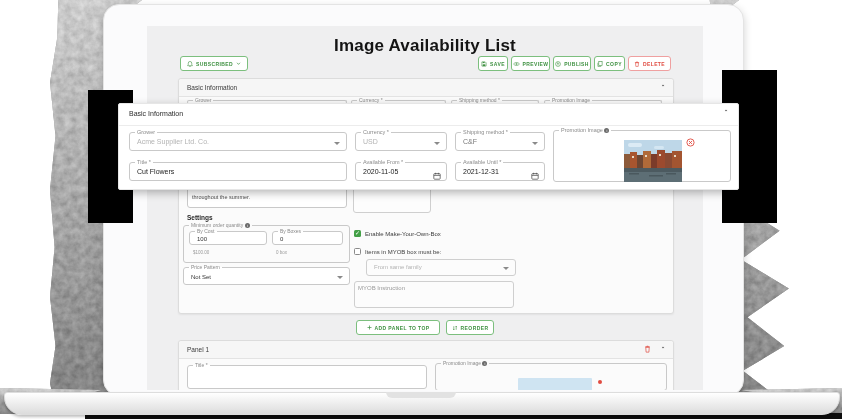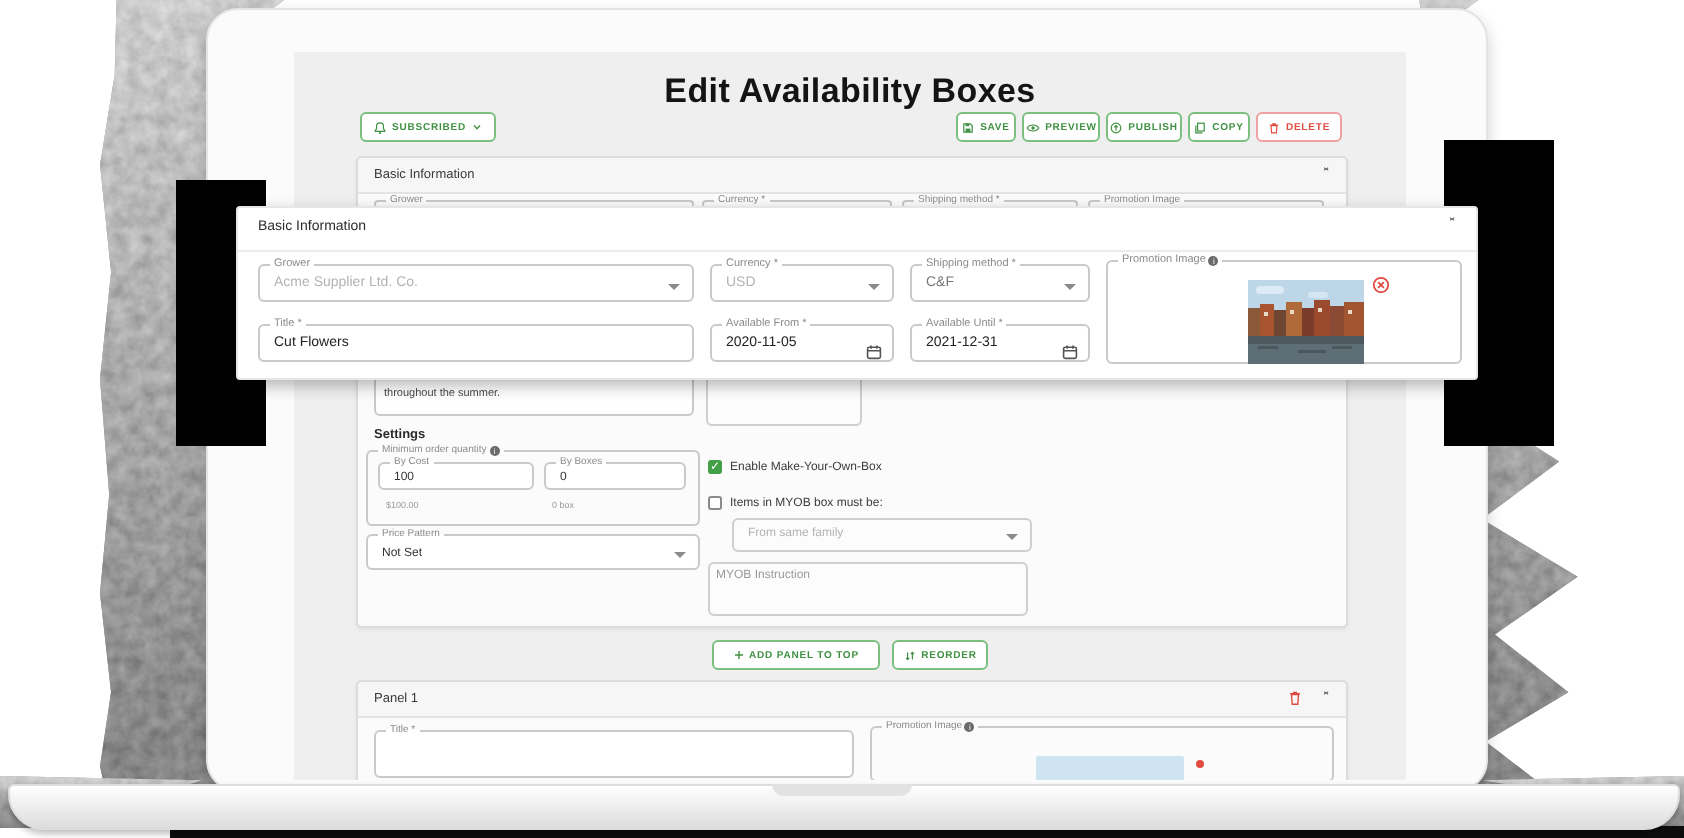--- a/index.html
+++ b/index.html
@@ -106,21 +106,21 @@
     <div class="shade"></div>
   </div>
 <div class="abs bottom-bar"></div>
 
 <div class="abs laptop-frame"></div>
 <div class="abs laptop-base"></div>
 <div class="abs base-notch"></div>
 
 <div class="abs screen">
 
-  <div class="abs app-title">Edit Availability Boxes</div>
+  <div class="abs app-title">Image Availability List</div>
 
   <div class="btn" style="left:33px;top:30px;width:68px;">
     <svg width="6" height="6" viewBox="0 0 10 10">
         <path d="M5 .8a2.9 2.9 0 0 0-2.9 2.9v2.1L1 7v.8h8V7l-1.1-1.2V3.7A2.9 2.9 0 0 0 5 .8z" fill="none" stroke="#3f9142" stroke-width="1"></path>
         <circle cx="5" cy="9.2" r=".9" fill="#3f9142"></circle>
       </svg>
     <span>SUBSCRIBED</span>
     <svg width="5" height="5" viewBox="0 0 10 10">
         <path d="M2 3.5 5 6.8 8 3.5" fill="none" stroke="#3f9142" stroke-width="1.4"></path>
       </svg>

